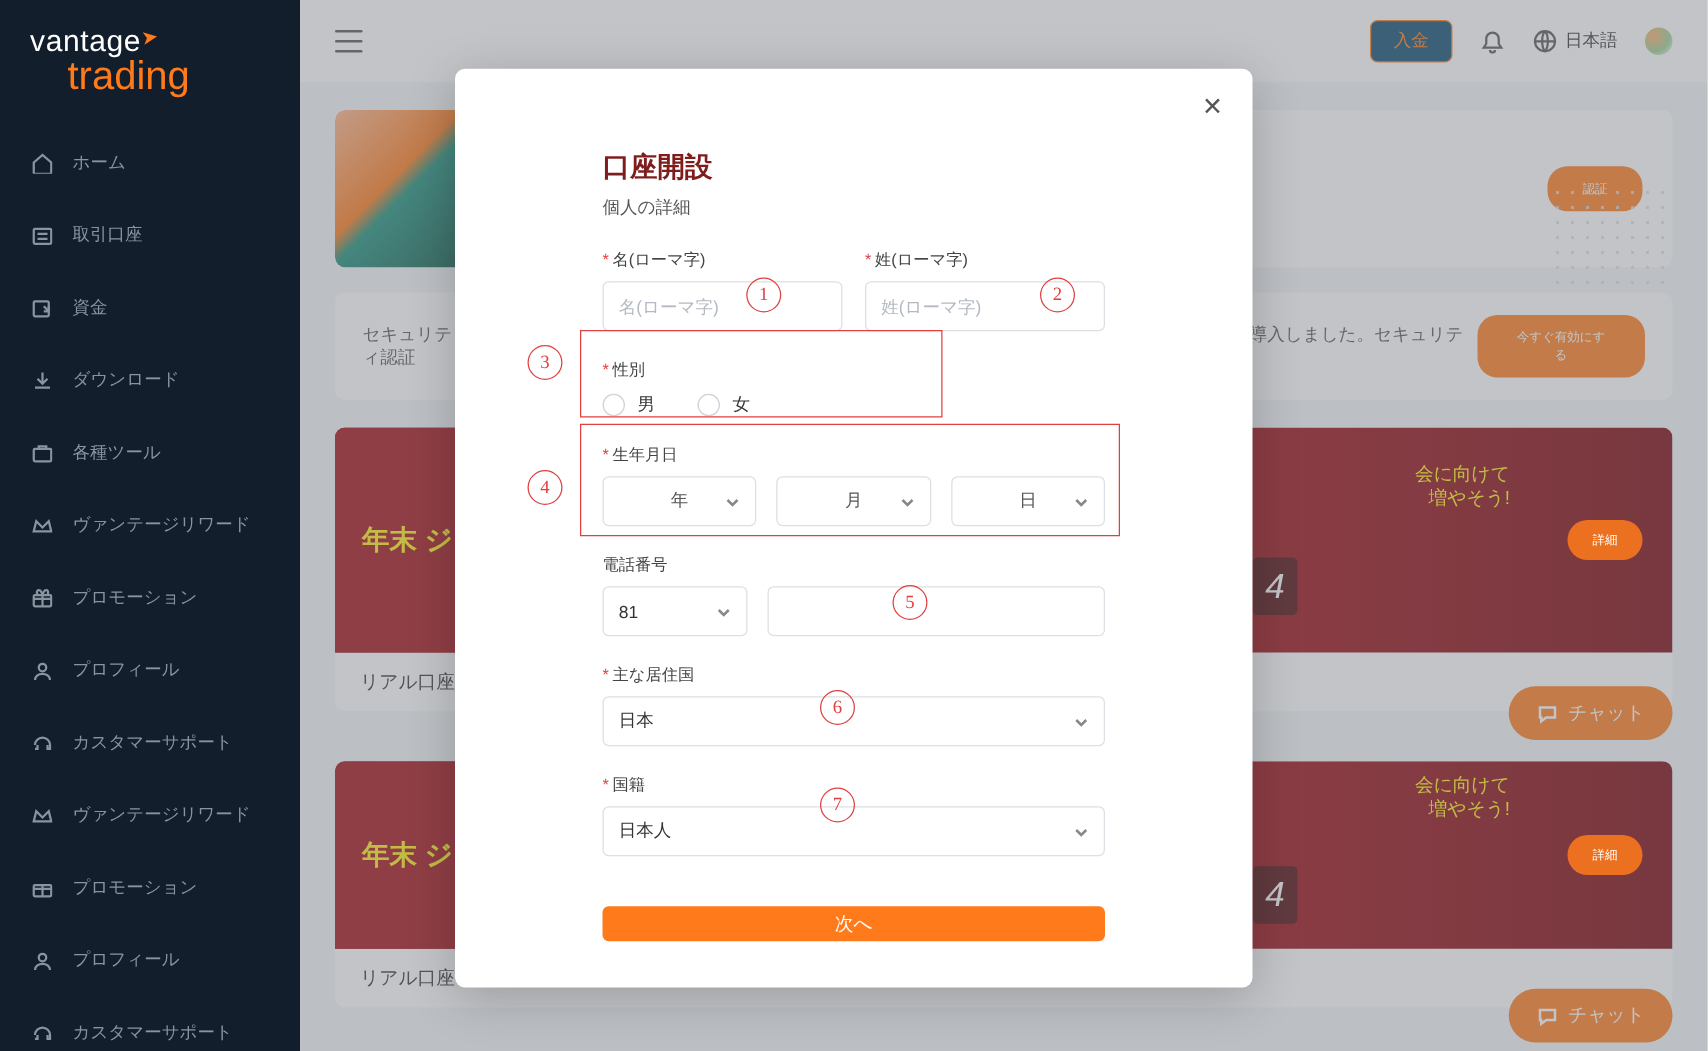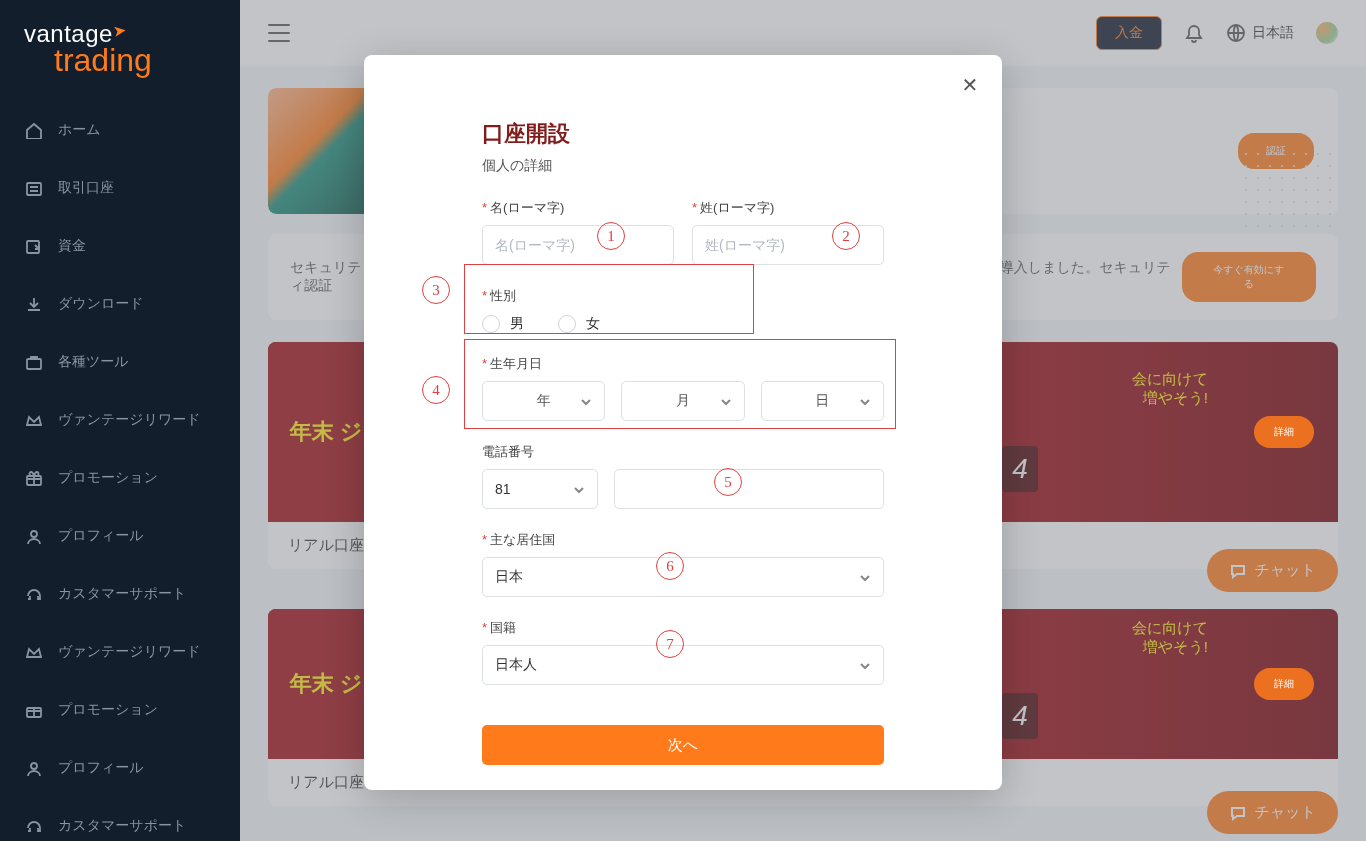--- a/index.html
+++ b/index.html
@@ -12,21 +12,21 @@
 .logo-top .accent{ color:#ff7a1a; font-size:16px; display:inline-block; transform:translateY(-6px) rotate(-8deg);}
 .logo-bottom { font-size:32px; color:#ff7a1a; margin-top:-6px; padding-left:30px;}
 .nav-item { display:flex; align-items:center; gap:16px; padding:20px 24px; font-size:14px; cursor:pointer; color:#8a94a0;}
 .nav-item svg { width:18px; height:18px; fill:none; stroke:#8a94a0; stroke-width:1.8;}
 
 
 .topbar { position:absolute; left:240px; top:0; right:0; height:66px; background:#fff; display:flex; align-items:center; justify-content:space-between; padding:0 28px; }
 .hamburger { width:22px; height:18px; display:flex; flex-direction:column; justify-content:space-between; cursor:pointer;}
 .hamburger span{height:2px; background:#555; border-radius:1px;}
 .top-right { display:flex; align-items:center; gap:22px; }
-.deposit-btn{ border:1.5px solid #ff7a1a; color:#ff7a1a; background:#0f172a; padding:7px 18px; border-radius:6px; font-size:14px; }
+.deposit-btn{ border:1.5px solid #ff7a1a; color:#ff7a1a; background:#0c4a6e; padding:7px 18px; border-radius:6px; font-size:14px; }
 .lang{ display:flex; gap:6px; align-items:center; color:#333; font-size:14px;justify-content:center;}
 .bell, .globe{ width:20px; height:20px; stroke:#555; fill:none; stroke-width:1.8;}
 .avatar{ width:22px; height:22px; border-radius:50%; background:radial-gradient(circle at 30% 30%,#ffb067 0%,#9bd095 60%,#fff 100%);}
 
 
 .page { position:absolute; left:240px; top:66px; right:0; bottom:0; background:#f5f6f8; padding:22px 28px; overflow:hidden;}
 .banner { background:#fff; border-radius:8px; height:126px; display:flex; align-items:center; justify-content:space-between; padding:0 24px 0 0; overflow:hidden; }
 .banner-img{ width:98px; height:126px; background:linear-gradient(135deg,#ffb68c 0%,#ff7a1a 45%,#1a8e7a 55%,#0e5b4a 100%); border-radius:8px 0 0 8px;}
 .auth-btn, .enable-btn, .detail-btn{ background:#ff7a1a; color:#fff; border:none; padding:11px 28px; border-radius:16px; font-size:10px; }
 .notice { margin-top:20px; background:#fff; border-radius:8px; padding:18px 22px; display:flex; justify-content:space-between; align-items:center; font-size:14px; color:#555;}
@@ -64,21 +64,21 @@
 .radios{ display:flex; gap:34px; margin-top:10px;}
 .radio{ display:flex; align-items:center; gap:10px; font-size:14px; color:#333; cursor:pointer;}
 .radio .dot{ width:18px; height:18px; border:1.5px solid #cfd3da; border-radius:50%;}
 .dob{ display:flex; gap:16px;}
 .dob .sel{ flex:1; justify-content:center; position:relative;}
 .dob .sel .chev{ position:absolute; right:12px;}
 .dob .sel span{ color:#555;}
 .phone{ display:flex; gap:16px;}
 .phone .sel{ width:116px; flex:none; justify-content:flex-end;}
 .phone .inp{ flex:1;}
-.next-btn{ margin-top:40px; width:100%; height:40px; background:#ff7a1a; color:#fff; border:none; border-radius:5px; font-size:15px;}
+.next-btn{ margin-top:40px; width:100%; height:28px; background:#ff7a1a; color:#fff; border:none; border-radius:5px; font-size:15px;}
 
 
 .ann-box{ position:absolute; border:1.5px solid #e04040; pointer-events:none;}
 .ab3{ left:464px; top:264px; width:290px; height:70px;}
 .ab4{ left:464px; top:339px; width:432px; height:90px;}
 .circ{ position:absolute; width:28px; height:28px; border:1.5px solid #e04040; border-radius:50%; color:#e04040; display:flex; align-items:center; justify-content:center; font-size:15px; background:transparent; pointer-events:none; font-family:serif;}
 .c1{ left:597px; top:222px;} .c2{ left:832px; top:222px;}
 .c3{ left:422px; top:276px;} .c4{ left:422px; top:376px;}
 .c5{ left:714px; top:468px;} .c6{ left:656px; top:552px;}
 .c7{ left:656px; top:630px;}

